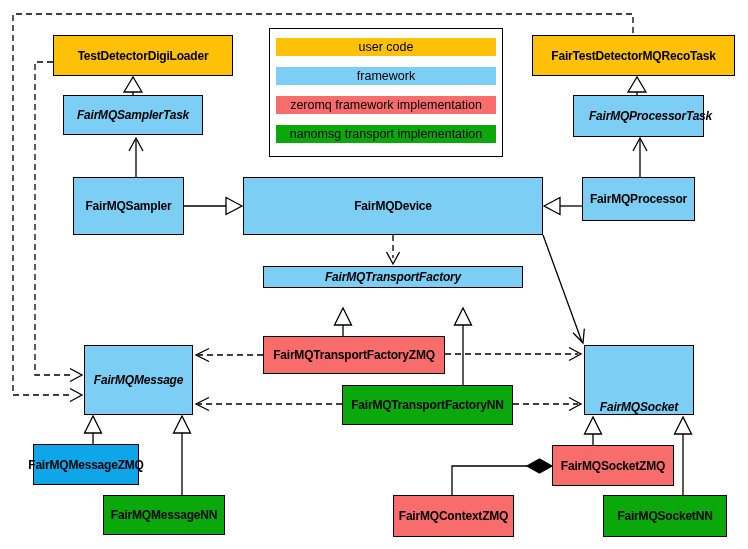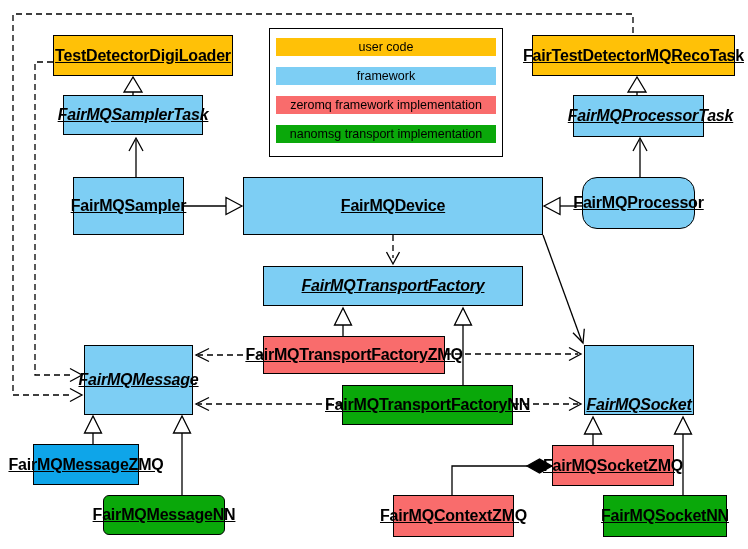--- a/index.html
+++ b/index.html
@@ -1,21 +1,21 @@
 <!DOCTYPE html>
 <html><head>
 <meta charset="utf-8">
 <style>
   html,body{margin:0;padding:0;background:#fff;}
   .stage{position:relative;width:748px;height:549px;background:#fff;overflow:hidden;
          font-family:"Liberation Sans",sans-serif;}
   .edges{position:absolute;left:0;top:0;width:748px;height:549px;}
   .node{position:absolute;box-sizing:border-box;border:1.4px solid #000;
         display:flex;align-items:center;justify-content:center;text-align:center;
-        font-weight:bold;font-size:16px;letter-spacing:-0.2px;color:#000;white-space:nowrap;text-decoration:underline;}
+        font-weight:bold;font-size:12px;letter-spacing:-0.2px;color:#000;white-space:nowrap;}
   .node.abstract{font-style:italic;}
   .legend{position:absolute;left:269px;top:28px;width:234px;height:129px;box-sizing:border-box;
           border:1.5px solid #000;background:#fff;display:flex;flex-direction:column;
           justify-content:space-between;padding:9px 6px 13px 6px;}
   .legend-item{height:18px;display:flex;align-items:center;justify-content:center;
                font-size:12.5px;color:#000;}
   .edges path,.edges line,.edges polyline{stroke:#000;stroke-width:1.3;fill:none;}
   .edges polygon.tri{fill:#fff;stroke:#000;stroke-width:1.3;}
   .edges polygon.dia{fill:#000;stroke:#000;stroke-width:1.3;}
   .edges .dash{stroke-dasharray:6 4;}
@@ -165,25 +165,25 @@
   </div>
 
   <div class="node" style="left: 243px; top: 177px; width: 300px; height: 58px; background-color: rgb(125, 206, 244);">
     <span>FairMQDevice</span>
   </div>
 
   <div class="node" style="left: 73px; top: 177px; width: 111px; height: 58px; background-color: rgb(125, 206, 244);">
     <span>FairMQSampler</span>
   </div>
 
-  <div class="node" style="left: 582px; top: 177px; width: 113px; height: 52px; background-color: rgb(125, 206, 244); border-radius: 15px;">
+  <div class="node" style="left: 582px; top: 177px; width: 113px; height: 44px; background-color: rgb(125, 206, 244);">
     <span>FairMQProcessor</span>
   </div>
 
-  <div class="node abstract" style="left: 263px; top: 266px; width: 260px; height: 40px; background-color: rgb(125, 206, 244);">
+  <div class="node abstract" style="left: 263px; top: 266px; width: 260px; height: 22px; background-color: rgb(125, 206, 244);">
     <span>FairMQTransportFactory</span>
   </div>
 
   <div class="node" style="left: 263px; top: 336px; width: 182px; height: 38px; background-color: rgb(249, 108, 108); justify-content: center;">
     <span>FairMQTransportFactoryZMQ</span>
   </div>
 
   <div class="node" style="left: 342px; top: 385px; width: 171px; height: 40px; background-color: rgb(10, 168, 10);">
     <span>FairMQTransportFactoryNN</span>
   </div>
@@ -193,21 +193,21 @@
   </div>
 
   <div class="node abstract" style="left: 584px; top: 345px; width: 110px; height: 70px; background-color: rgb(125, 206, 244); align-items: flex-end;">
     <span>FairMQSocket</span>
   </div>
 
   <div class="node" style="left: 33px; top: 444px; width: 106px; height: 41px; background-color: #0ea5e9;">
     <span>FairMQMessageZMQ</span>
   </div>
 
-  <div class="node" style="left: 103px; top: 495px; width: 122px; height: 40px; background-color: rgb(10, 168, 10); border-radius: 6px;">
+  <div class="node" style="left: 103px; top: 495px; width: 122px; height: 40px; background-color: rgb(10, 168, 10);">
     <span>FairMQMessageNN</span>
   </div>
 
   <div class="node" style="left: 393px; top: 495px; width: 121px; height: 42px; background-color: rgb(249, 108, 108);">
     <span>FairMQContextZMQ</span>
   </div>
 
   <div class="node" style="left: 552px; top: 445px; width: 122px; height: 41px; background-color: rgb(249, 108, 108);">
     <span>FairMQSocketZMQ</span>
   </div>

